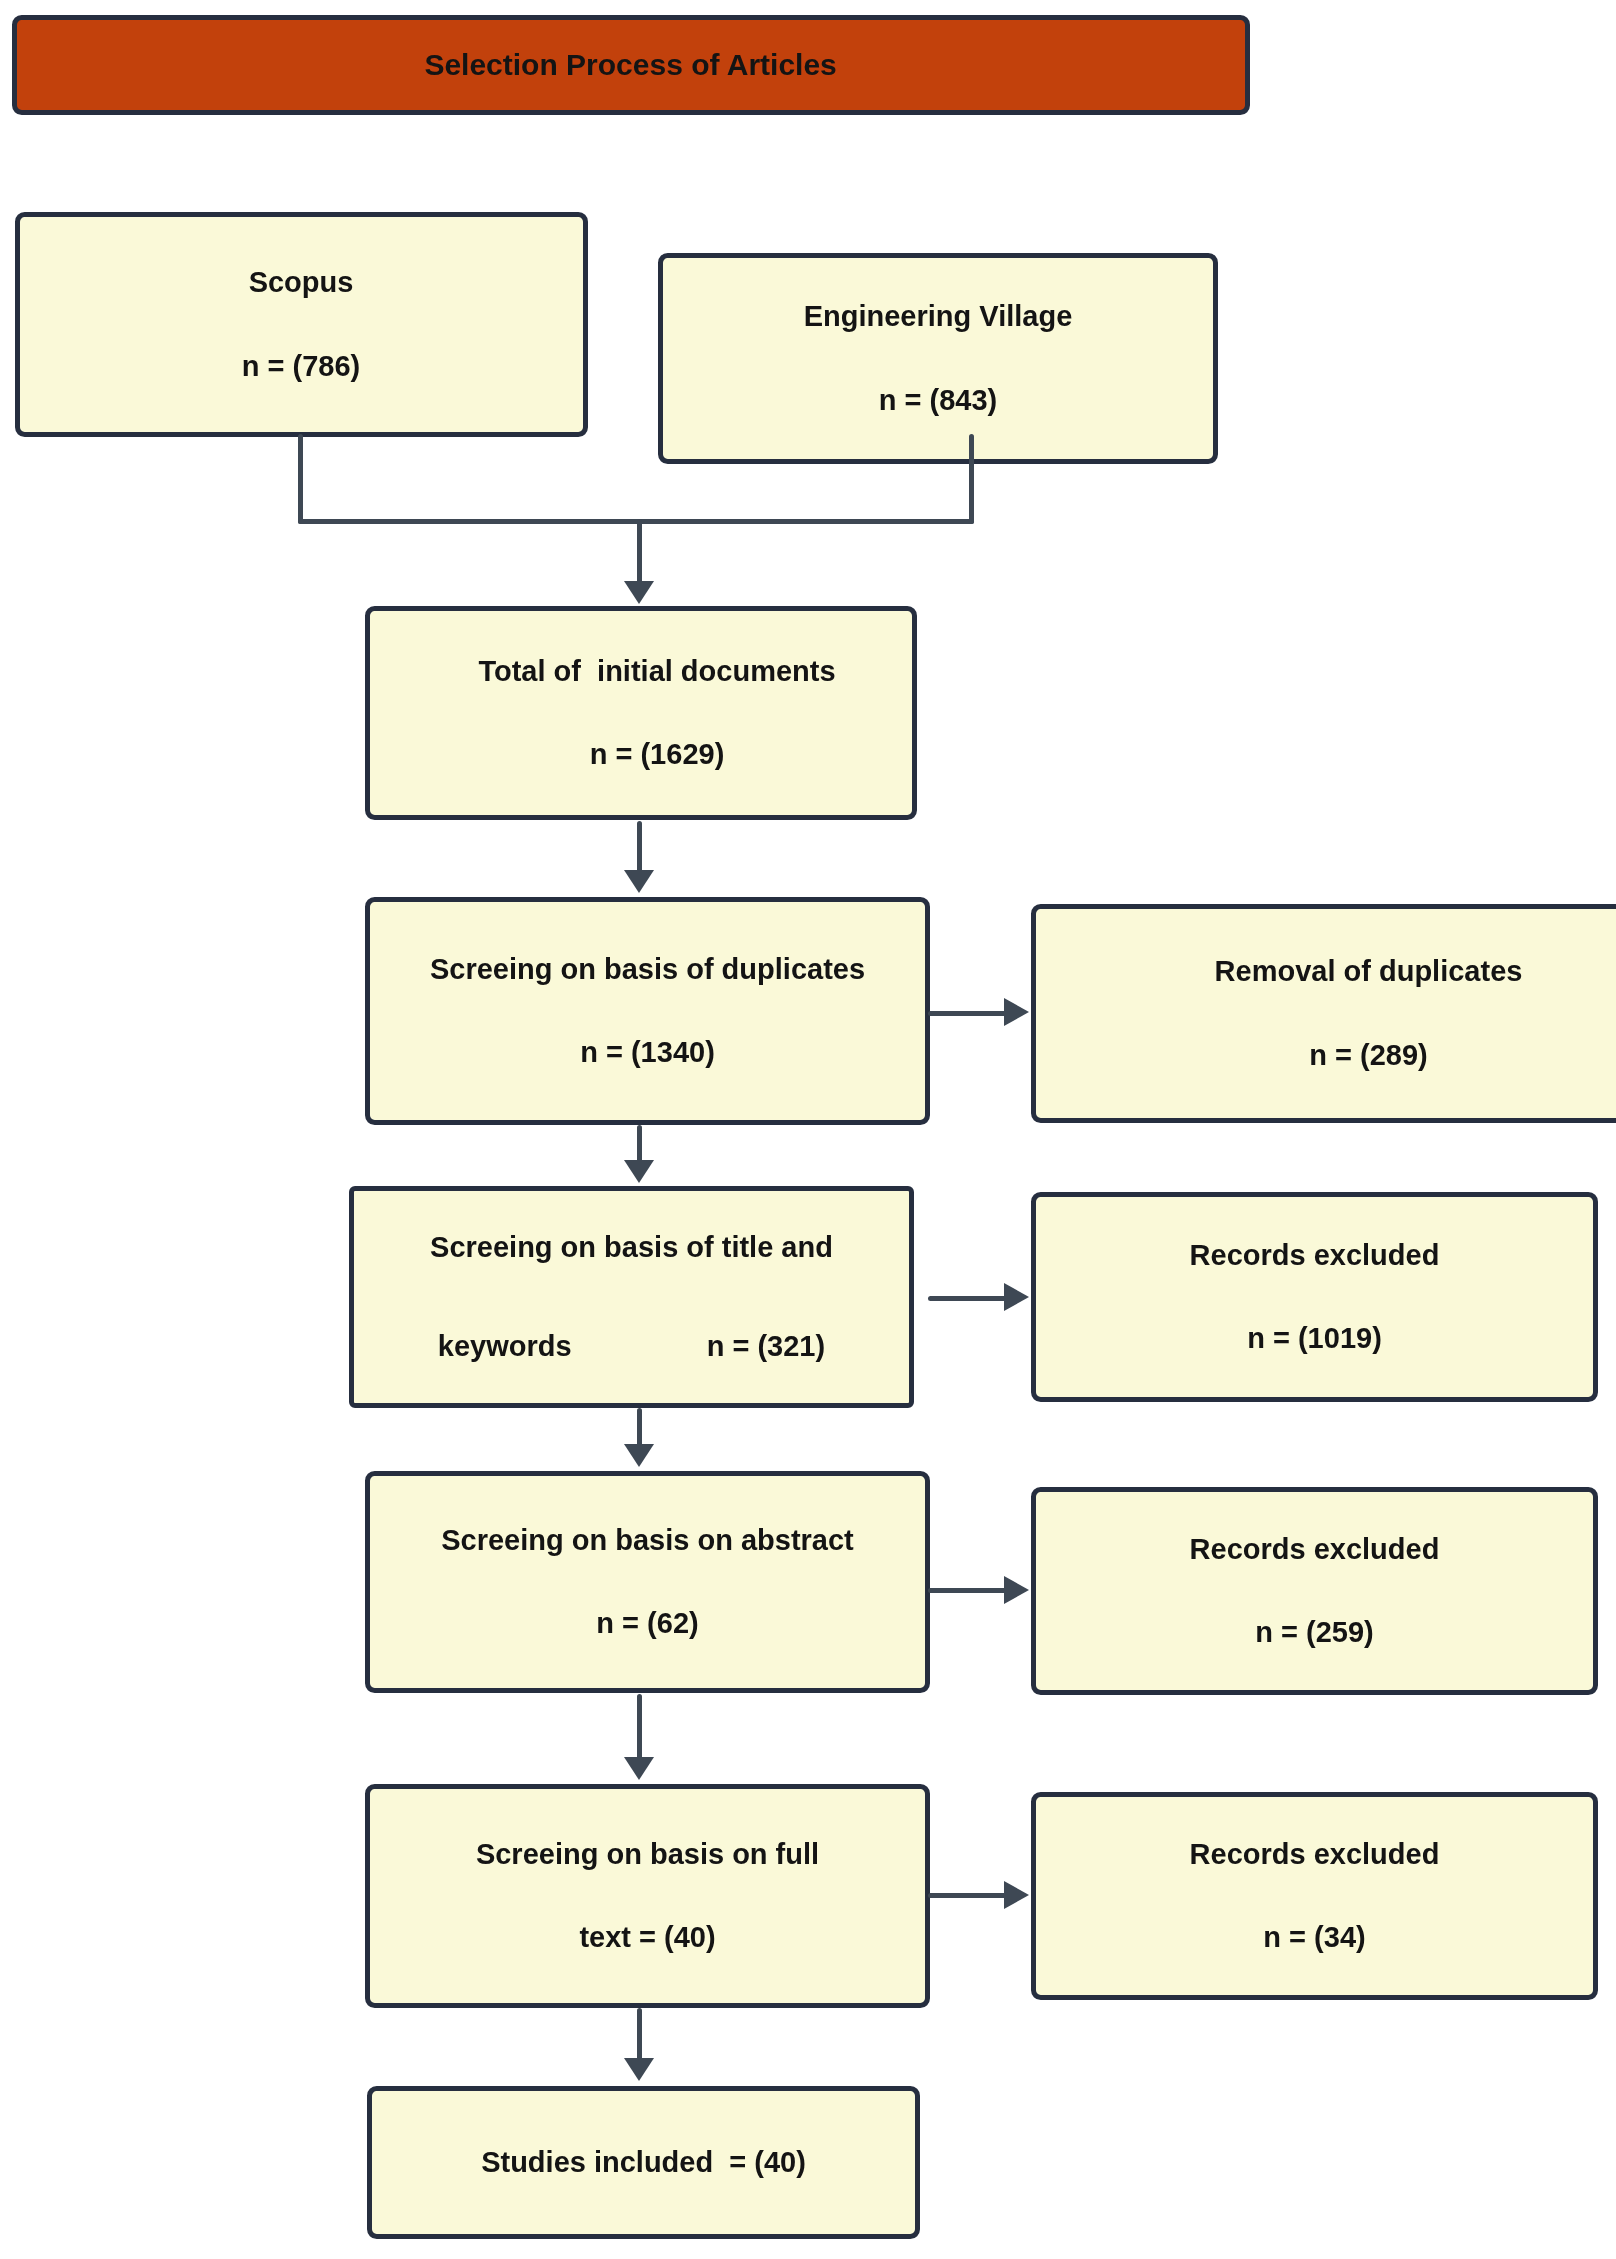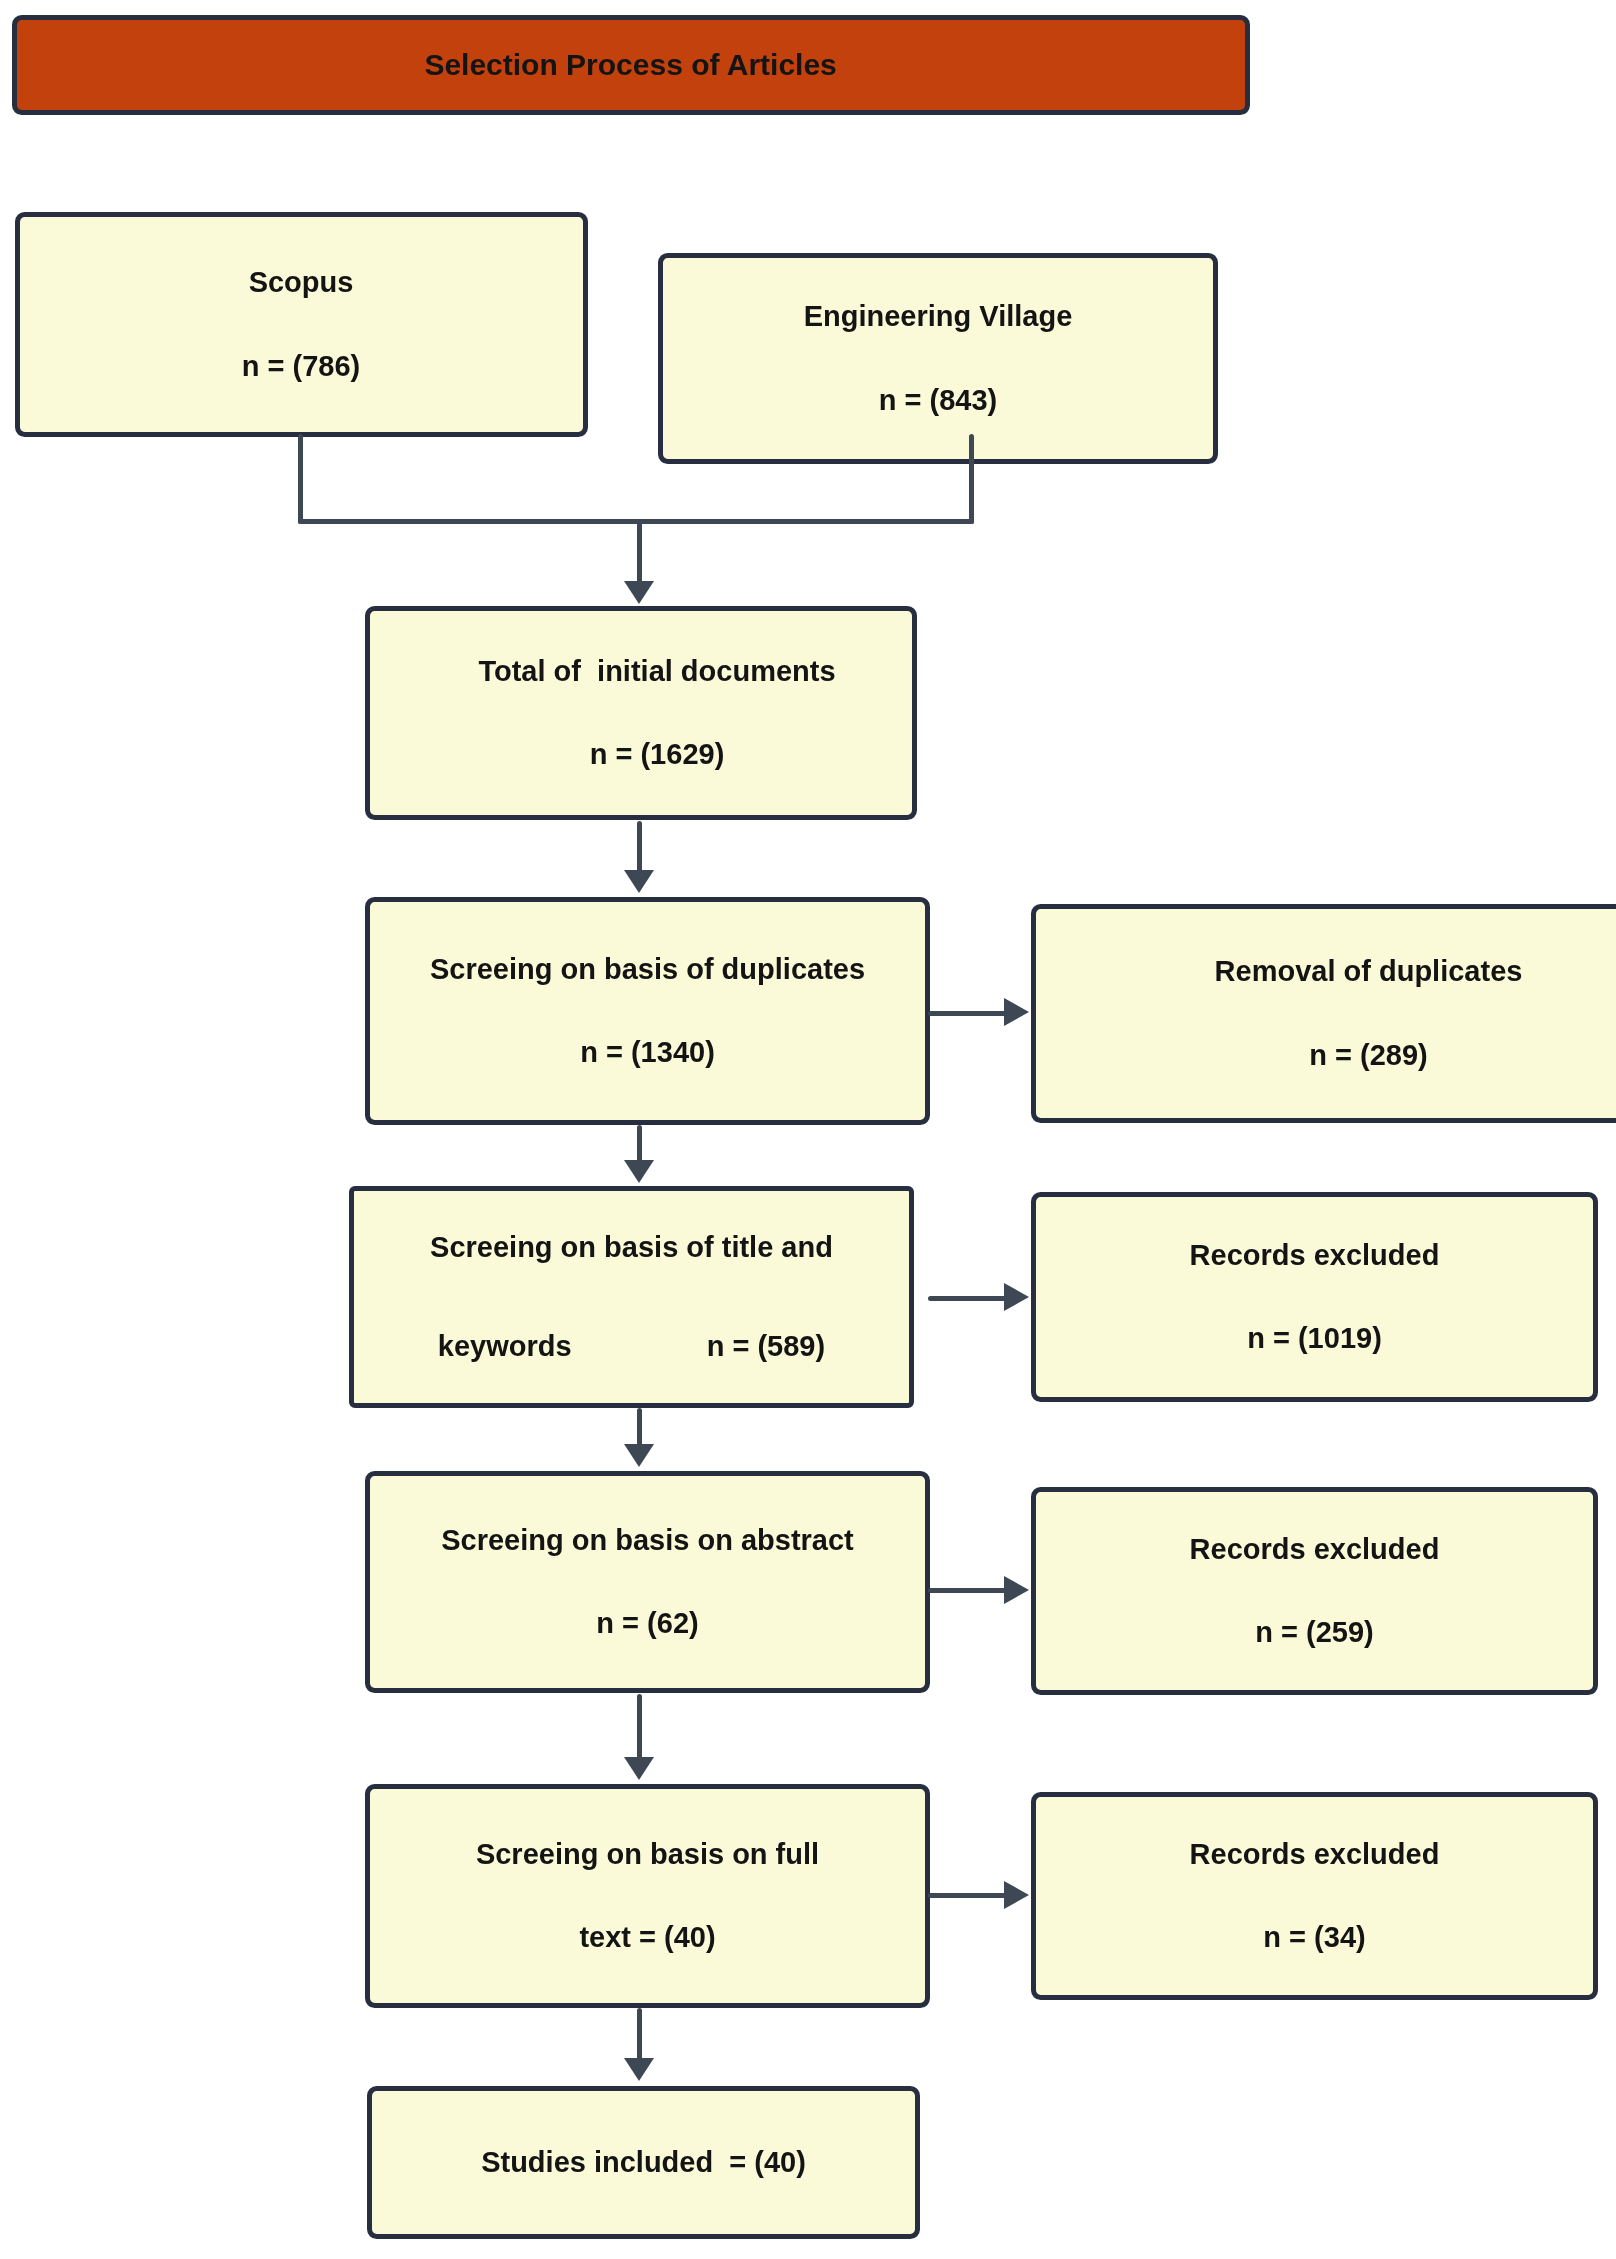--- a/index.html
+++ b/index.html
@@ -117,21 +117,21 @@
     <span>n = (289)</span>
   </div>
 
   <div class="cline" style="left:637px; top:1125px; width:4.8px; height:39px;"></div>
   <div class="head-down" style="left:624px; top:1160px;"></div>
 
   <div class="node" style="left:349px; top:1186px; width:565px; height:222px;border-radius:6px;">
     <span>Screeing on basis of title and</span>
     <span class="split-line">
       <span>keywords</span>
-      <span>n = (589)</span>
+      <span>n = (321)</span>
     </span>
   </div>
 
   <div class="cline" style="left:928px; top:1296px; width:79px; height:4.8px;"></div>
   <div class="head-right" style="left:1004px; top:1283px;"></div>
 
   <div class="node" style="left:1031px; top:1192px; width:567px; height:210px;">
     <span>Records excluded</span>
     <span>n = (1019)</span>
   </div>

